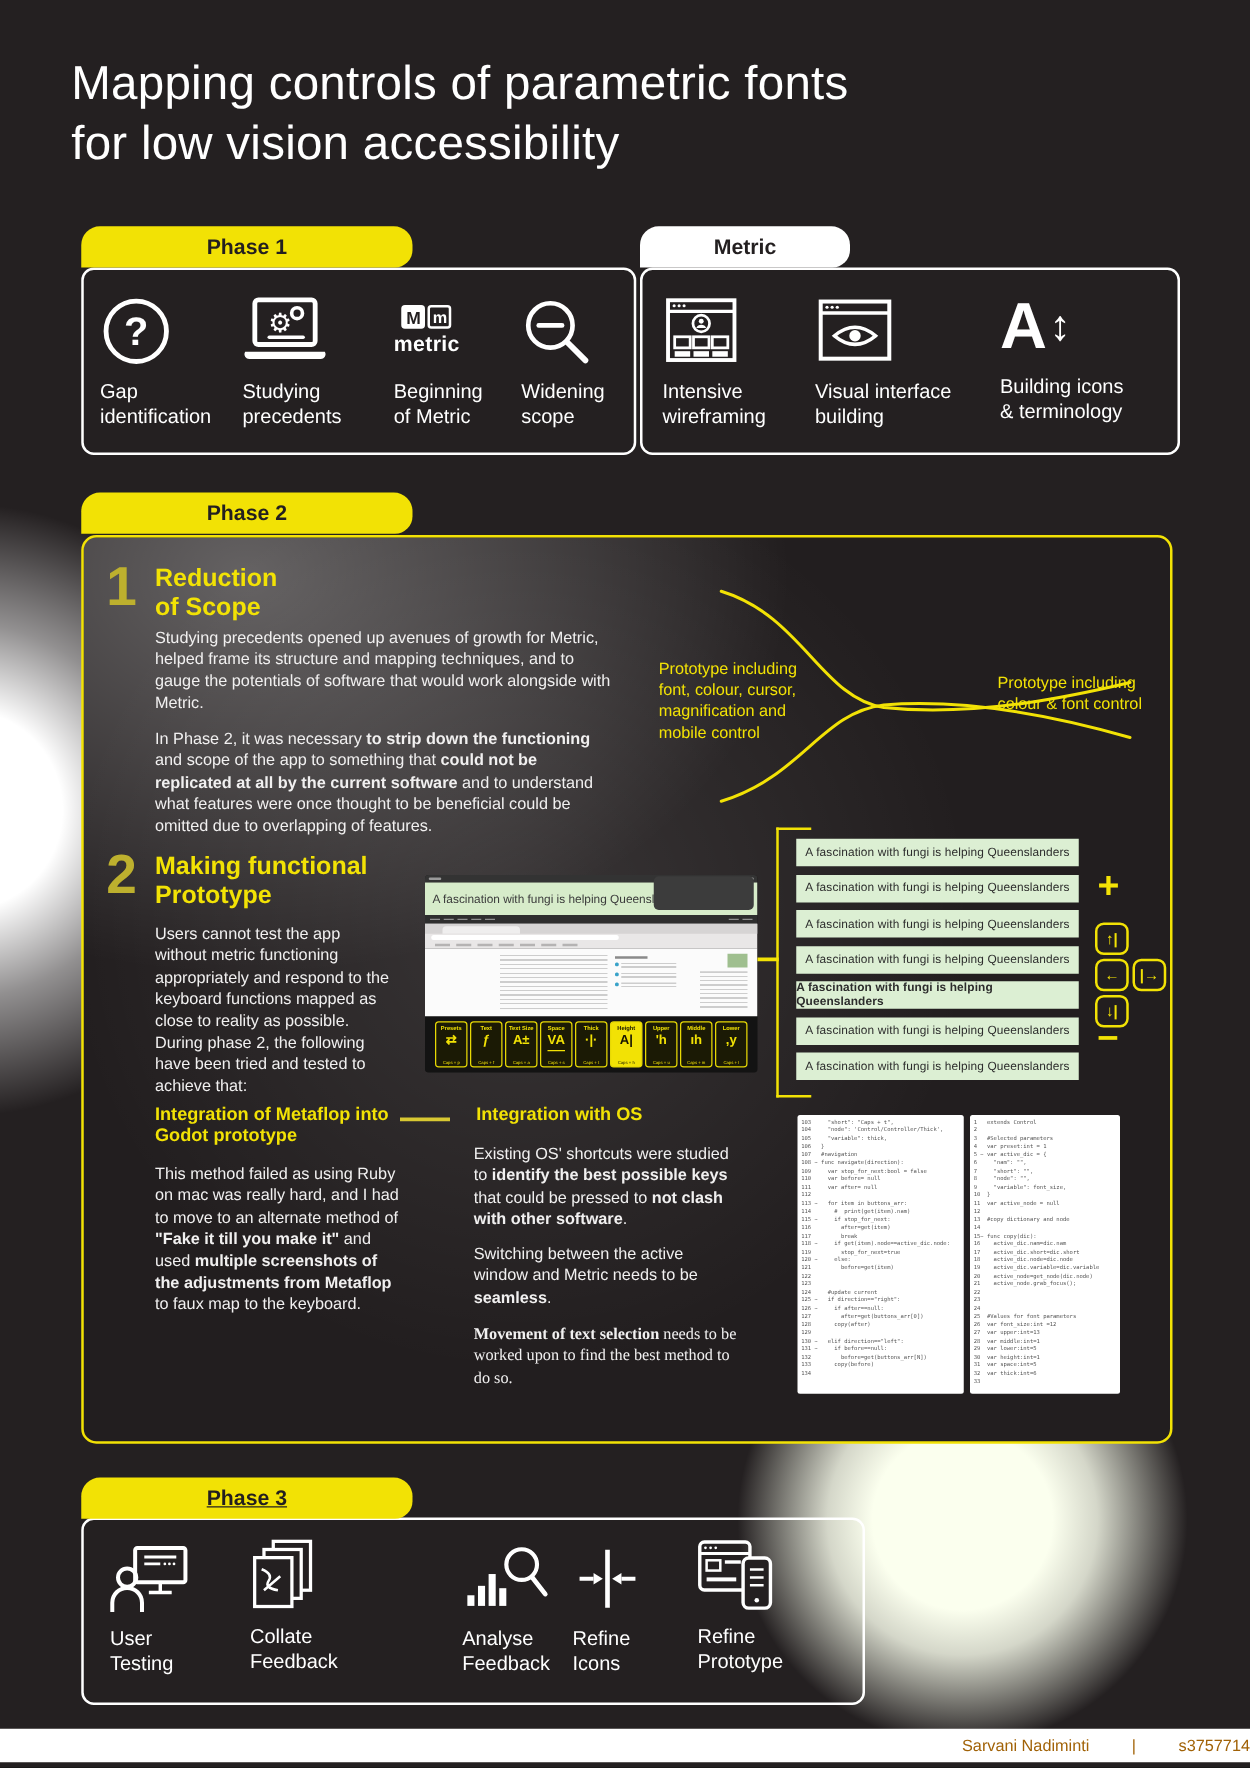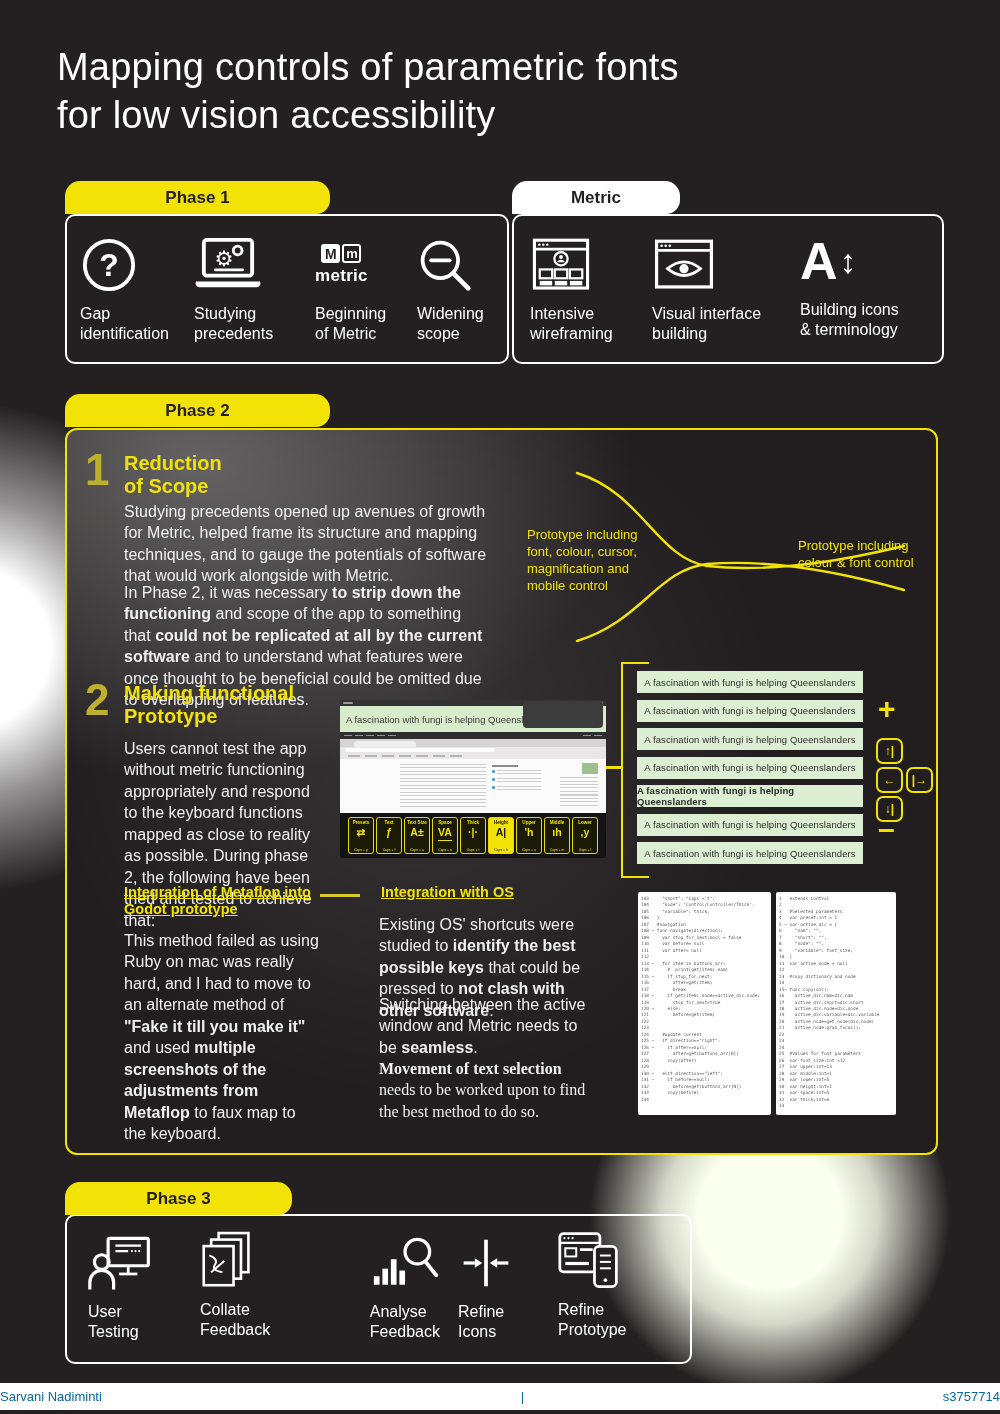--- a/index.html
+++ b/index.html
@@ -39,22 +39,22 @@
   .panel{
     left:65px;top:428px;width:873px;height:727px;border:2px solid #f2e205;border-radius:12px;
     background:
       radial-gradient(ellipse 640px 470px at 130px 30px, rgba(255,255,255,.30), rgba(255,255,255,0) 68%),
       radial-gradient(ellipse 520px 520px at 40% 42%, rgba(255,255,255,.10), rgba(255,255,255,0) 70%),
       #221e1f;
     box-sizing:border-box;z-index:2;
   }
   .num{font-size:44px;font-weight:700;color:#bdb02e;line-height:1;}
   .h2y{font-size:20px;font-weight:700;color:#f2e205;line-height:1.15;}
-  .h3y{font-size:14.5px;font-weight:700;color:#f2e205;line-height:1.2;text-decoration:underline;}
-  .body{font-size:16px;line-height:1.34;color:#f1f0f0;}
+  .h3y{font-size:14.5px;font-weight:700;color:#f2e205;line-height:1.2;}
+  .body{font-size:13px;line-height:1.34;color:#f1f0f0;}
   .ylabel{font-size:13px;line-height:1.3;color:#f2e205;}
   .dash{background:#d8c832;height:3px;}
   
   .grow{left:637px;width:226px;height:22px;background:#dcefd3;display:flex;align-items:center;justify-content:center;
         font-size:9.5px;color:#2c2c2c;letter-spacing:.1px;}
   .grow:nth-of-type(odd){font-weight:400}
   .bracket{border-left:2.5px solid #f2e205;border-top:2.5px solid #f2e205;border-bottom:2.5px solid #f2e205;}
   .conn{height:2.5px;background:#f2e205;}
   .pm{color:#f2e205;font-weight:700;font-size:30px;line-height:1;}
   .akey{width:27px;height:26px;border:2.5px solid #f2e205;border-radius:7px;color:#f2e205;
@@ -88,22 +88,22 @@
        display:flex;flex-direction:column;align-items:center;box-sizing:border-box;padding-top:1.5px;}
   .key .kl{font-size:4.6px;font-weight:700;}
   .key .kg{font-size:10.5px;font-weight:700;line-height:1.5;}
   .key .kc{font-size:3.4px;margin-top:auto;margin-bottom:1.5px;}
   .key.active{background:#f2e205;color:#161503;}
   .key .u{border-bottom:1px solid currentColor;}
   
   .codeshot{background:#fff;border-radius:2px;overflow:hidden;}
   .codeshot pre{margin:0;padding:4px 3px;font-family:"DejaVu Sans Mono",monospace;font-size:4.4px;line-height:1.47;color:#555;}
   
-  .footer{left:0;top:1383px;width:1000px;height:27px;background:#fff;display:flex;align-items:center;justify-content:space-between;gap:34px;
-          font-size:13px;color:#0369a1;}
+  .footer{left:0;top:1383px;width:1000px;height:27px;background:#fff;display:flex;align-items:center;justify-content:flex-end;gap:34px;
+          font-size:13px;color:#a16207;}
   .botstrip{left:0;top:1410px;width:1000px;height:4px;background:#242021;}
 </style>
 </head>
 <body>
 
 <div class="poster">
 
   <div class="abs title ml">Mapping controls of parametric fonts
 for low vision accessibility</div>
 
@@ -444,21 +444,21 @@
 26  var font_size:int =12
 27  var upper:int=13
 28  var middle:int=1
 29  var lower:int=5
 30  var height:int=1
 31  var space:int=5
 32  var thick:int=6
 33</pre>
   </div>
 
-  <div class="abs tab yellow" style="left:65px;top:1182px;width:227px;">
+  <div class="abs tab yellow" style="left:65px;top:1182px;width:265px;text-decoration:underline;">
     <span>Phase 3</span>
   </div>
   <div class="abs wbox" style="left:65px;top:1214px;width:623px;height:146px;"></div>
 
   <div class="abs pitem" style="left:88px;top:1232px;width:100px;">
     <div class="ic">
       <svg width="64" height="58" viewBox="0 0 70 62">
         <rect x="22" y="4" width="44" height="30" rx="2" fill="none" stroke="#fff" stroke-width="3.5"></rect>
         <line x1="30" y1="12" x2="58" y2="12" stroke="#fff" stroke-width="2.5"></line>
         <line x1="30" y1="18" x2="44" y2="18" stroke="#fff" stroke-width="2.5"></line>

